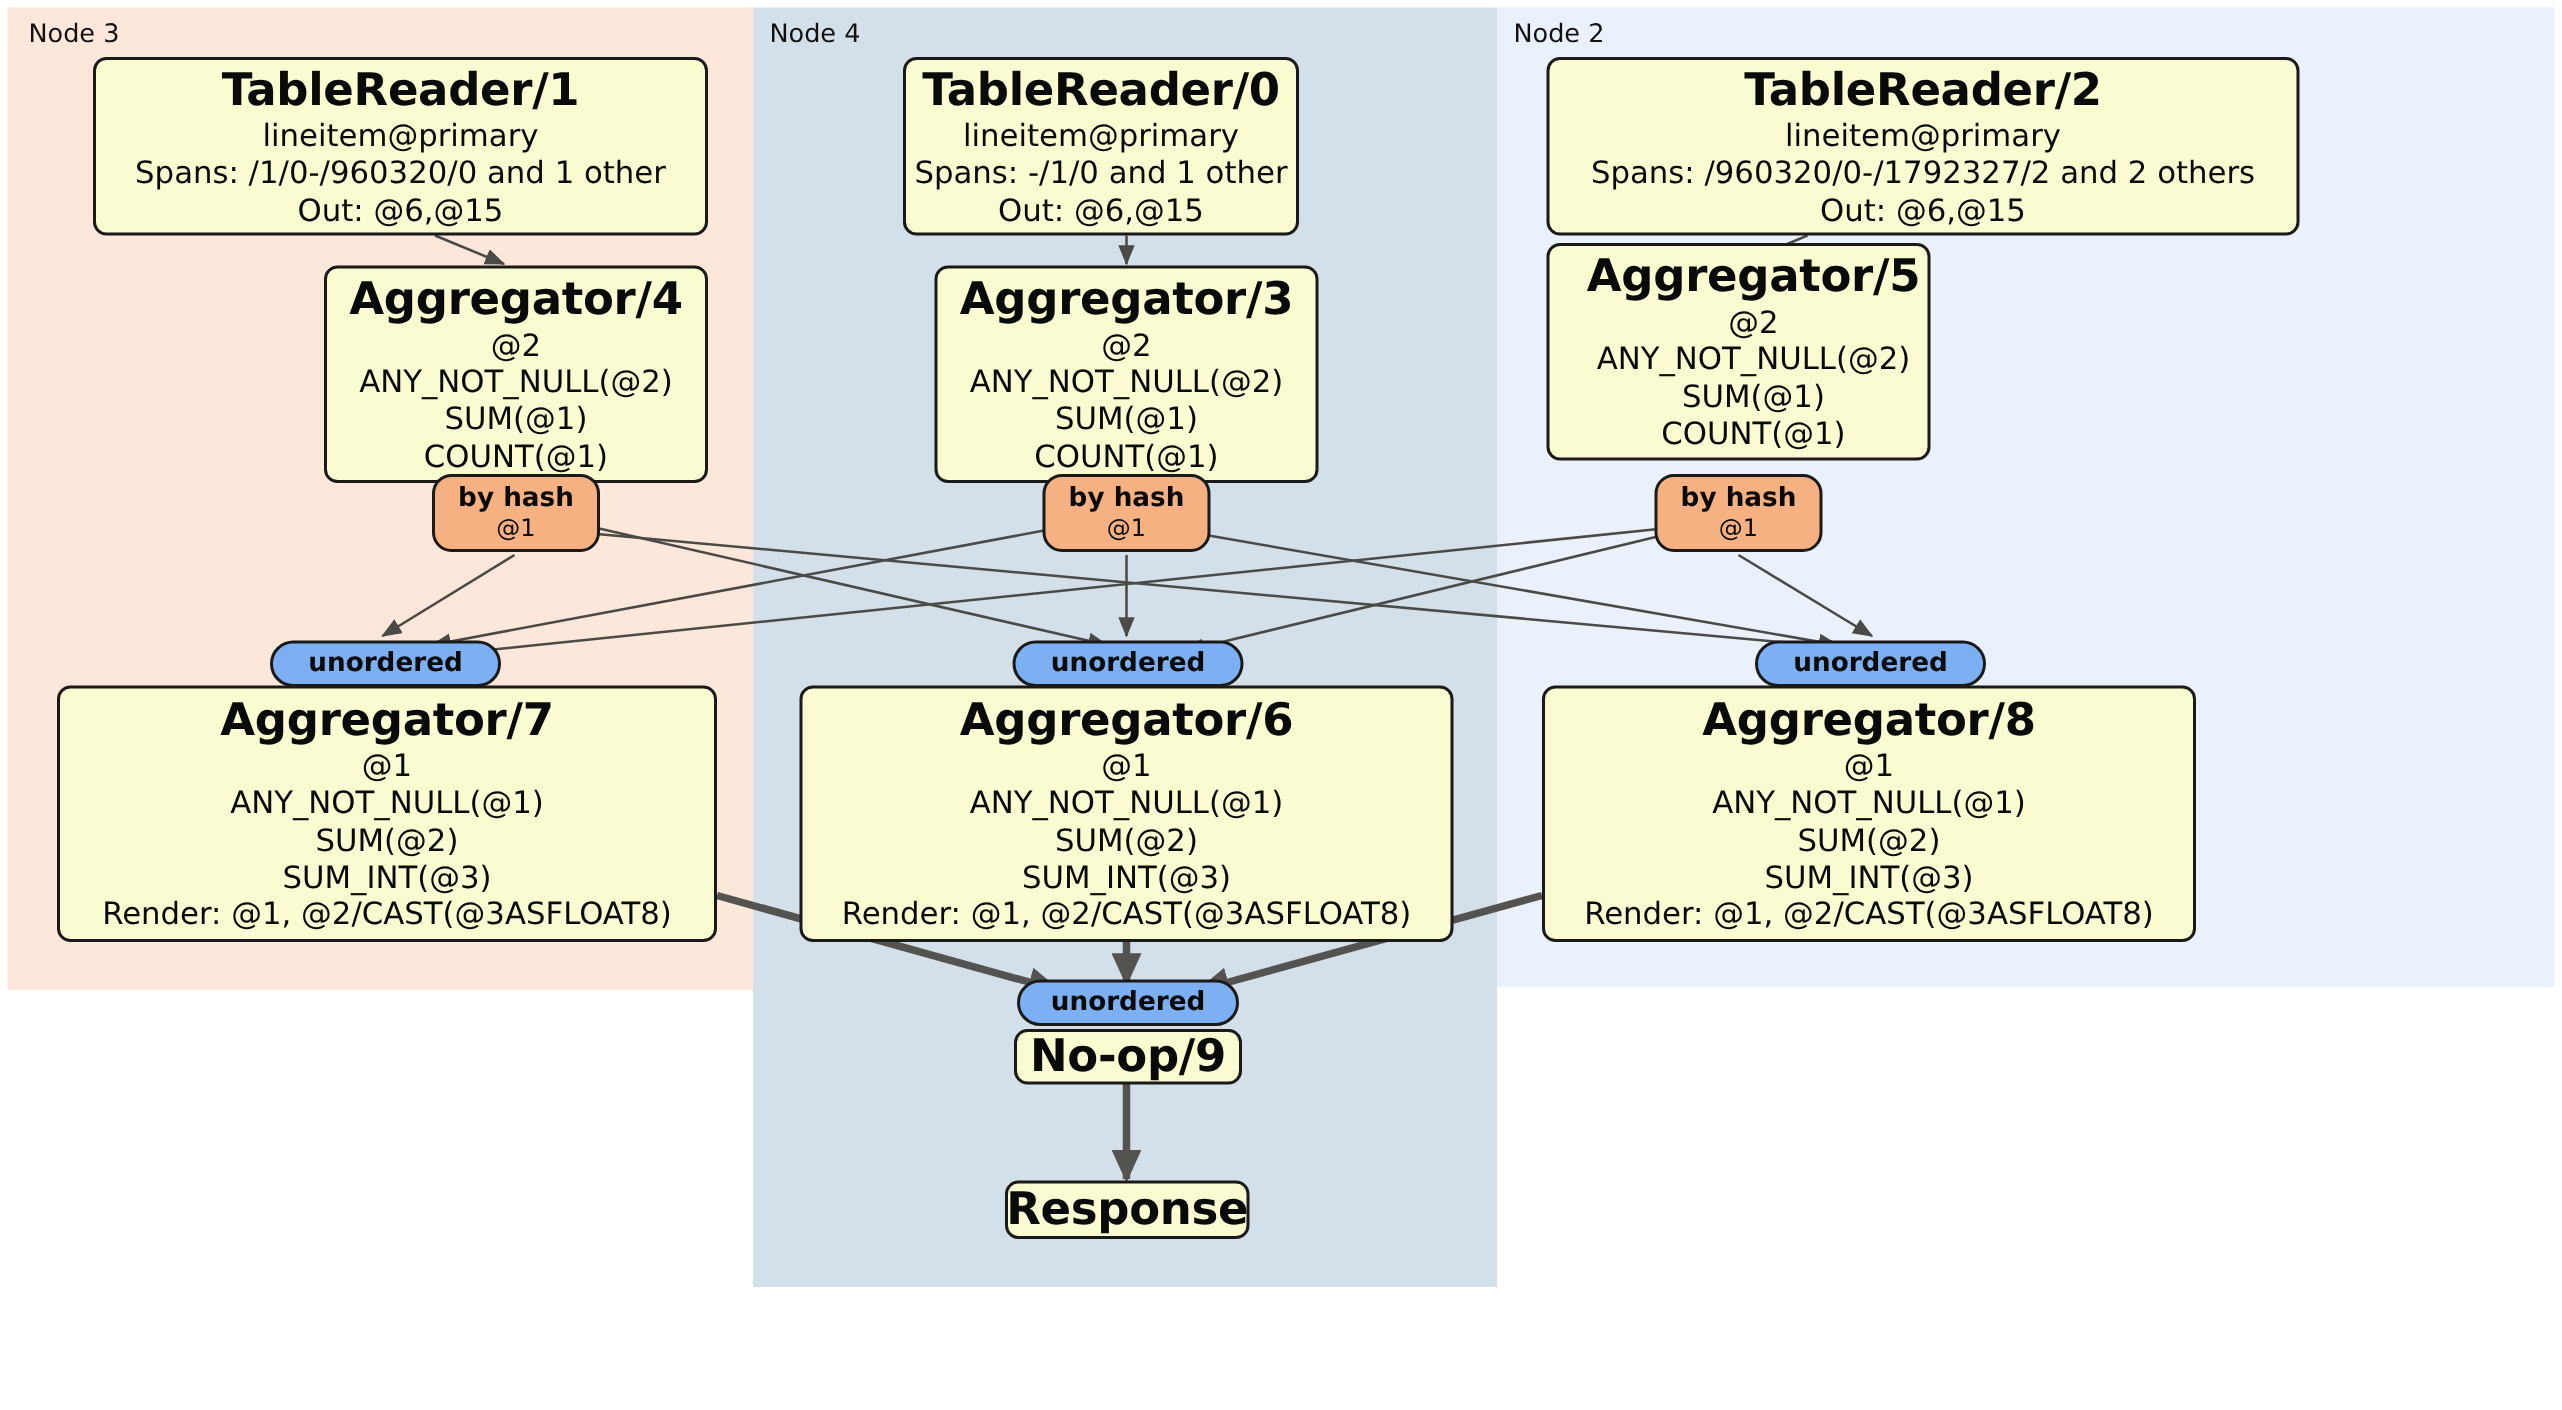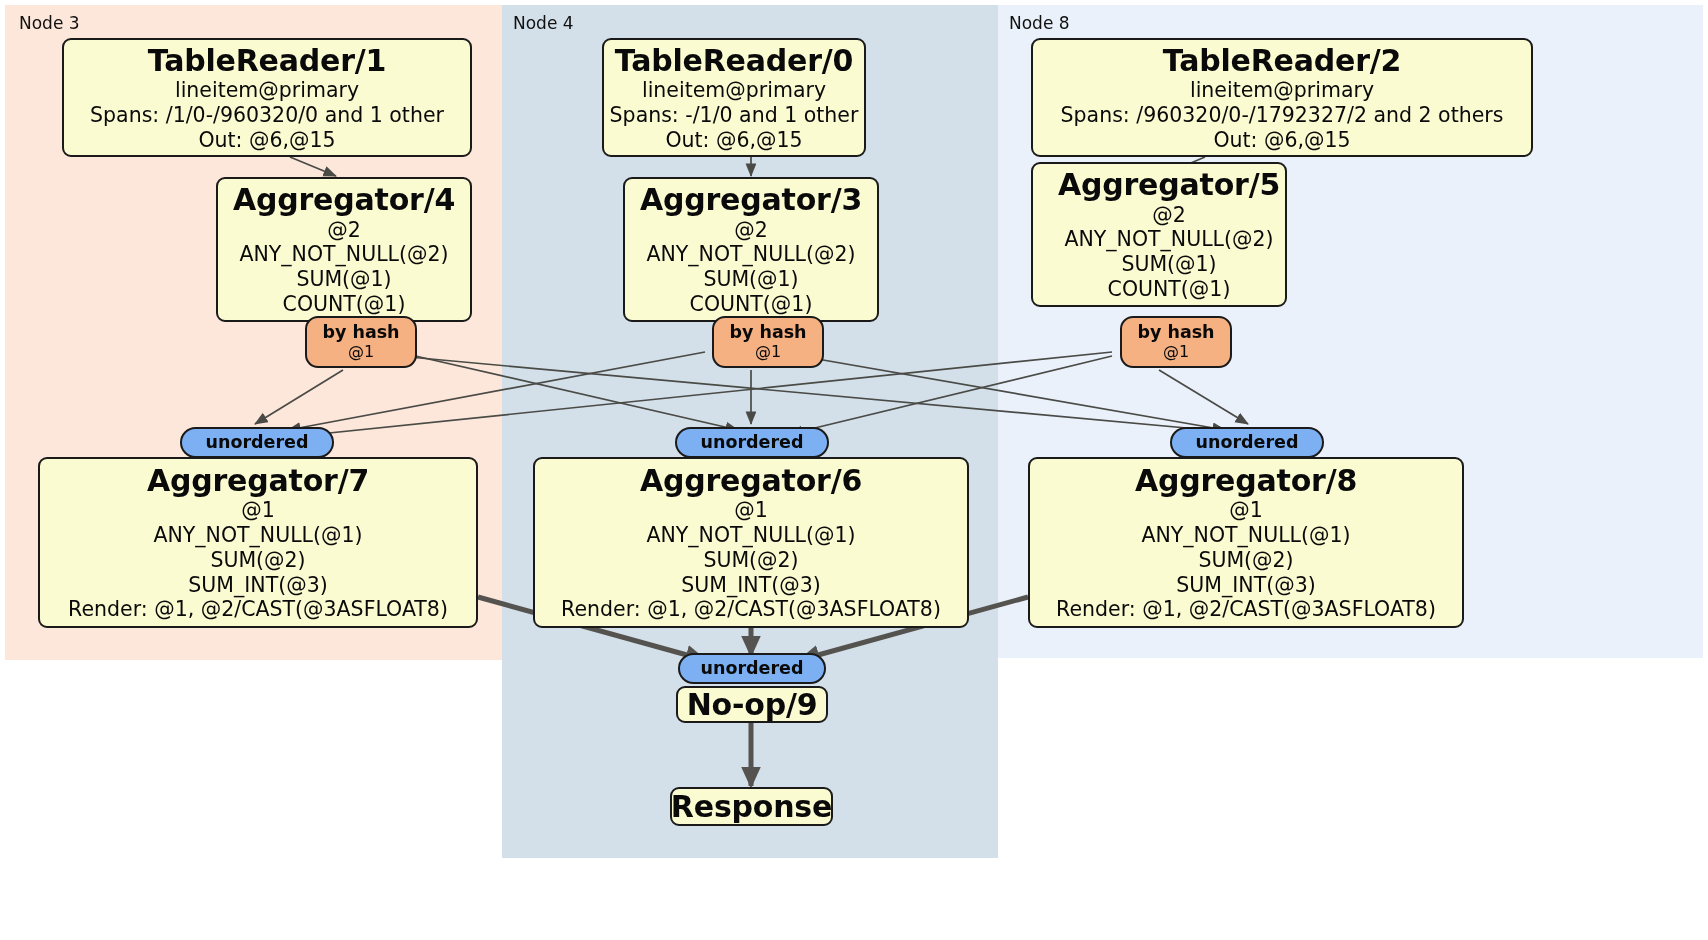--- a/index.html
+++ b/index.html
@@ -16,21 +16,21 @@
        display:flex;flex-direction:column;align-items:center;justify-content:center;
        text-align:center;color:#0a0a0a;z-index:6;}
   .box .ttl{font-weight:bold;font-size:30px;line-height:1.18;letter-spacing:-0.2px;}
   .box .ln{font-size:20.5px;line-height:1.21;white-space:nowrap;}
 
   .badge{position:absolute;box-sizing:border-box;border:2px solid #1a1a1a;
          display:flex;flex-direction:column;align-items:center;justify-content:center;
          text-align:center;z-index:9;}
   .badge .bt{font-weight:bold;font-size:17.5px;line-height:1.12;color:#0a0a0a;}
   .badge .bs{font-size:16px;line-height:1.12;color:#0a0a0a;}
-  .badge.hash{background:#f6b183;border-radius:13px;margin-left:17px;}
+  .badge.hash{background:#f6b183;border-radius:13px;}
   .badge.unord{background:#7cb0f2;border-radius:17px;}
 
   svg.edges{position:absolute;left:0;top:0;width:1708px;height:940px;z-index:4;
             pointer-events:none;overflow:visible;}
   svg.edges .thin{stroke:#4a4a46;stroke-width:1.7;fill:none;}
   svg.edges .thick{stroke:#55534f;stroke-width:5;fill:none;}
 </style>
 </head>
 <body>
 
@@ -38,21 +38,21 @@
 
   <div class="node-panel" style="left:5px;top:5px;width:497px;height:655px;background:#fce7da;">
     <span class="node-label" style="left:14px;top:10px;">Node 3</span>
   </div>
 
   <div class="node-panel" style="left:502px;top:5px;width:496px;height:853px;background:#d3e0ea;">
     <span class="node-label" style="left:11px;top:10px;">Node 4</span>
   </div>
 
   <div class="node-panel" style="left:998px;top:5px;width:705px;height:653px;background:#eaf1fb;">
-    <span class="node-label" style="left:11px;top:10px;">Node 8</span>
+    <span class="node-label" style="left:11px;top:10px;">Node 2</span>
   </div>
 
   <svg class="edges" viewBox="0 0 1708 940">
     <defs>
       <marker id="ahThin" markerWidth="9" markerHeight="9" refX="7.4" refY="3.2" orient="auto" markerUnits="strokeWidth">
         <path d="M0,0 L8,3.2 L0,6.4 z" fill="#4a4a46"></path>
       </marker>
       <marker id="ahThick" markerWidth="5" markerHeight="5" refX="3.9" refY="2" orient="auto" markerUnits="strokeWidth">
         <path d="M0,0 L4.4,2 L0,4 z" fill="#55534f"></path>
       </marker>

